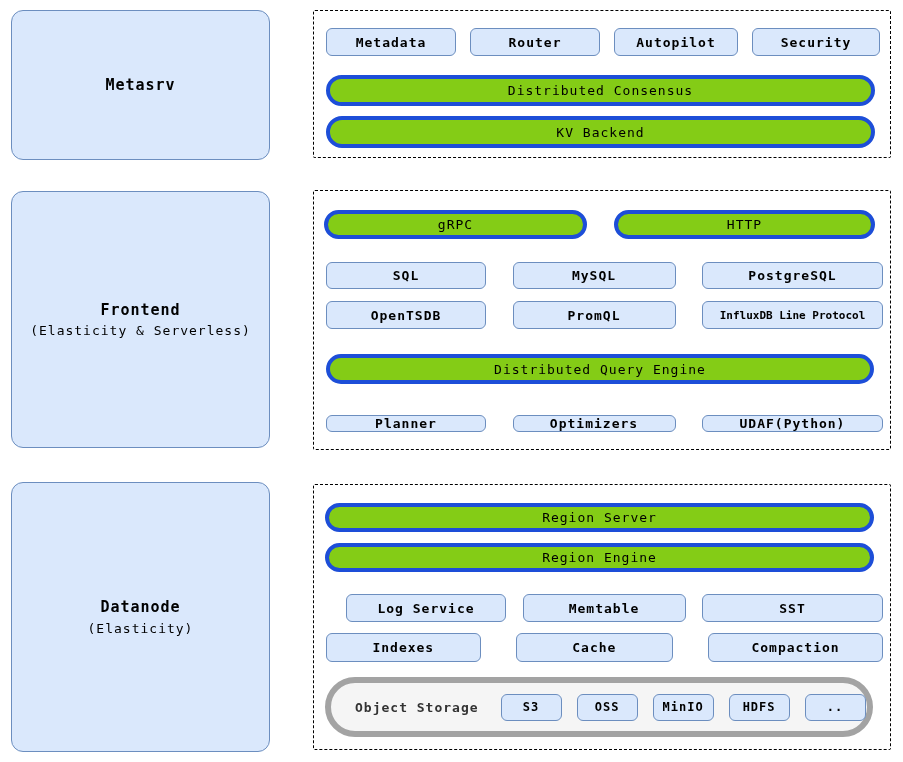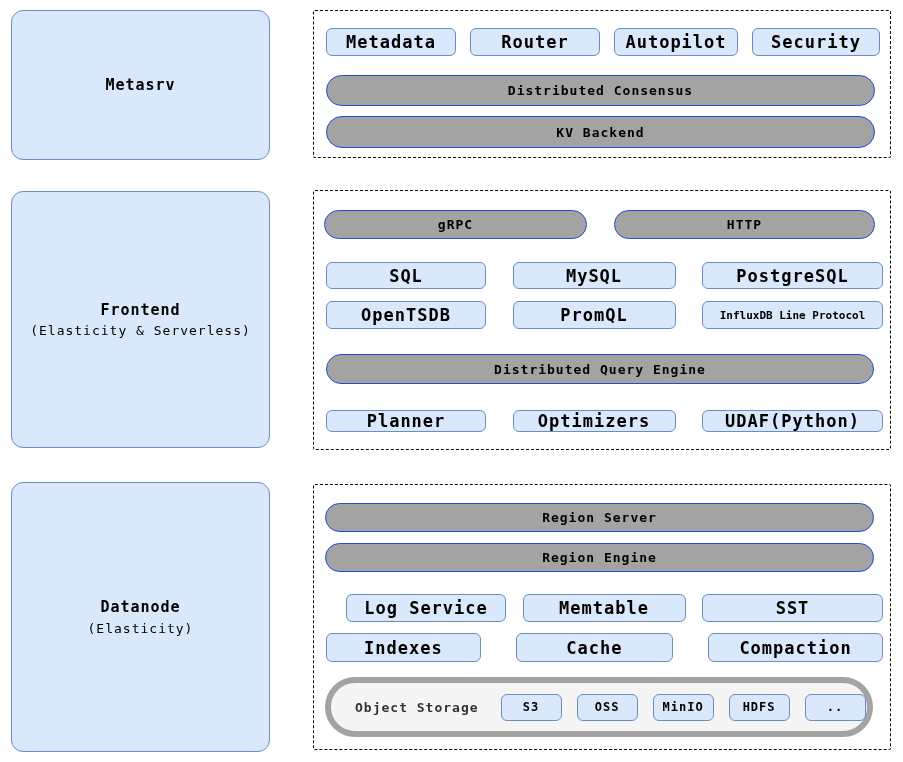--- a/index.html
+++ b/index.html
@@ -15,28 +15,28 @@
     text-align:center;
   }
   .node-title{font-size:15px;font-weight:700;letter-spacing:1px;line-height:1.5;}
   .node-sub{font-size:13px;font-weight:400;letter-spacing:1px;line-height:1.5;}
   
   .group{border:1px dashed #000;border-radius:2px;background:#ffffff;}
   
   .bbox{
     background:#dae8fc;border:1px solid #6c8ebf;border-radius:6px;
     display:flex;align-items:center;justify-content:center;
-    font-size:17px;font-weight:700;letter-spacing:1px;white-space:nowrap;
+    font-size:13px;font-weight:700;letter-spacing:1px;white-space:nowrap;
   }
   .bbox.small-text{font-size:11px;letter-spacing:0;}
   
   .pill{
-    background:#a3a3a3;border:1px solid #1d4ed8;border-radius:16px;
+    background:#84cc16;border:4px solid #1d4ed8;border-radius:16px;
     display:flex;align-items:center;justify-content:center;
-    font-size:13px;font-weight:700;letter-spacing:1px;white-space:nowrap;
+    font-size:13px;font-weight:400;letter-spacing:1px;white-space:nowrap;
   }
   
   .stadium{
     background:#f5f5f5;border:6px solid #a3a3a3;border-radius:30px;
     display:flex;align-items:center;
   }
   .stadium-label{font-size:13px;font-weight:700;letter-spacing:1px;color:#333;margin-left:24px;white-space:nowrap;}
   .chip-row{display:flex;gap:15px;margin-left:22px;}
   .chip{
     width:61px;height:27px;background:#dae8fc;border:1px solid #6c8ebf;border-radius:6px;

